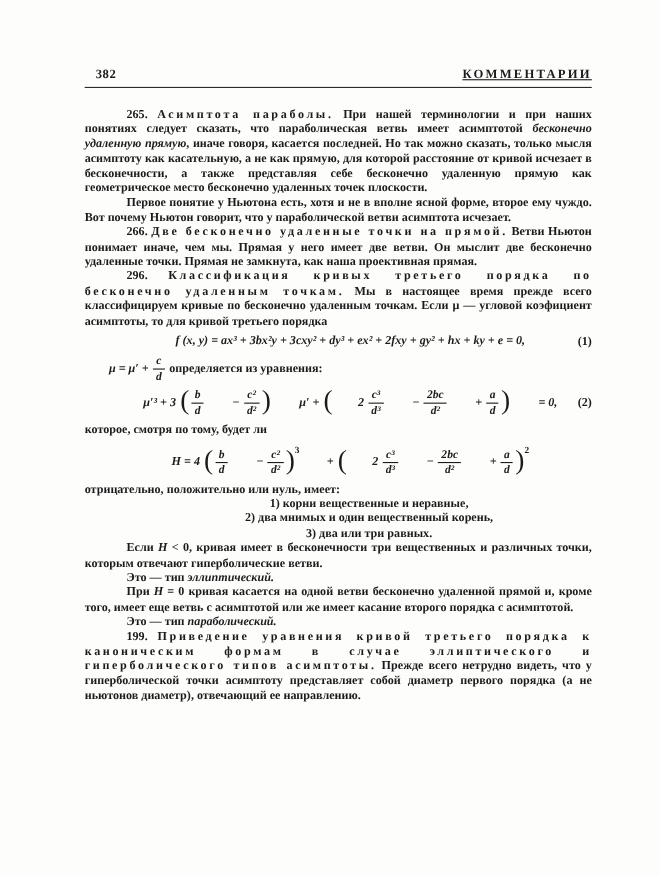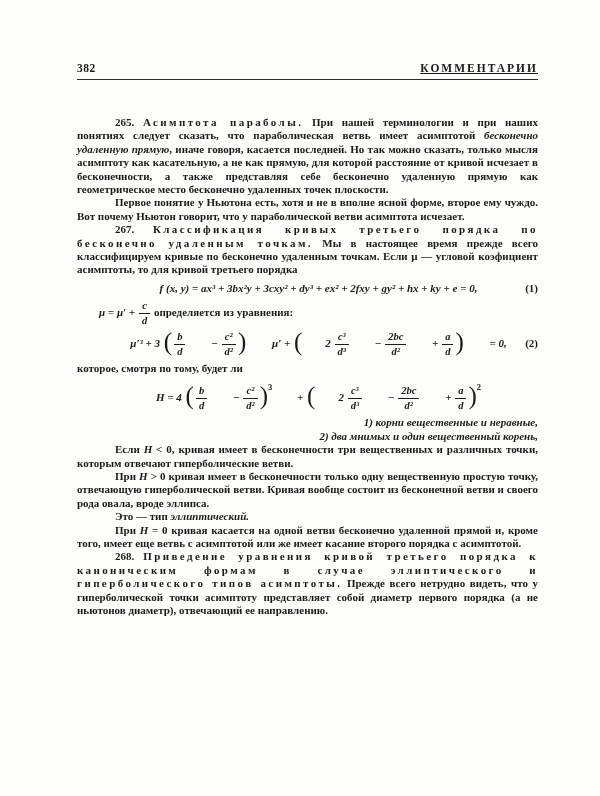--- a/index.html
+++ b/index.html
@@ -20,40 +20,40 @@
     position: absolute;
     left: 77px; top: 62px;
     width: 461px;
   }
   .pg-header {
     position: relative;
     height: 14px;
     font-size: 11.5px;
     font-weight: bold;
   }
-  .pg-num { position: absolute; left: 0; top: 0; letter-spacing: 0.5px; }
+  .pg-num { position: absolute; left: 10px; top: 0; letter-spacing: 0.5px; }
   .run-head {
     position: absolute; left: 0; right: 0; top: 0;
     text-align: right; letter-spacing: 2px; text-decoration: underline;
   }
   .header-rule {
     border: none;
     border-top: 1.6px solid #2c2c2c;
     margin: 3px 0 0 0;
   }
   .body-text {
-    margin-top: 36px;
+    margin-top: 18px;
     font-size: 11px;
     line-height: 13.4px;
     font-weight: bold;
     text-align: justify;
   }
   p.para { margin: 0; text-indent: 38px; }
   p.para.noind { text-indent: 0; }
-  p.para.list { text-indent: 0; padding-left: 56px; text-align: right; font-style: italic; }
+  p.para.list { text-indent: 0; padding-left: 56px; text-align: center; }
   .sp { letter-spacing: 2.4px; }
   .it { font-style: italic; }
   .formula {
     position: relative;
     text-align: center;
     margin: 5px 0;
     text-indent: 0;
     font-style: italic;
   }
   .mline { margin: 4px 0; text-align: left; }
@@ -97,28 +97,31 @@
 <div class="page">
   <div class="textblock">
     <div class="pg-header">
       <span class="pg-num">382</span>
       <span class="run-head">КОММЕНТАРИИ</span>
     </div>
     <hr class="header-rule">
     <div class="body-text" id="content">
         <p class="para"><span>265. </span><span class="sp">Асимптота параболы.</span><span> При нашей терминологии и при наших понятиях следует сказать, что параболическая ветвь имеет асимптотой </span><span class="it">бесконечно удаленную прямую</span><span>, иначе говоря, касается последней. Но так можно сказать, только мысля асимптоту как касательную, а не как прямую, для которой расстояние от кривой исчезает в бесконечности, а также представляя себе бесконечно удаленную прямую как геометрическое место бесконечно удаленных точек плоскости.</span></p>
         <p class="para"><span>Первое понятие у Ньютона есть, хотя и не в вполне ясной форме, второе ему чуждо. Вот почему Ньютон говорит, что у параболической ветви асимптота исчезает.</span></p>
-        <p class="para"><span>267. </span><span class="sp">Классификация кривых третьего порядка по бесконечно удаленным точкам.</span><span> Мы в настоящее время прежде всего классифицируем кривые по бесконечно удаленным точкам. Если μ — угловой коэфициент асимптоты, то для кривой третьего порядка</span></p>
+        <p class="para"><span>266. </span><span class="sp">Две бесконечно удаленные точки на прямой.</span><span> Ветви Ньютон понимает иначе, чем мы. Прямая у него имеет две ветви. Он мыслит две бесконечно удаленные точки. Прямая не замкнута, как наша проективная прямая.</span></p>
+        <p class="para"><span>296. </span><span class="sp">Классификация кривых третьего порядка по бесконечно удаленным точкам.</span><span> Мы в настоящее время прежде всего классифицируем кривые по бесконечно удаленным точкам. Если μ — угловой коэфициент асимптоты, то для кривой третьего порядка</span></p>
         <div class="formula"><span class="mt">f (x, y) = ax³ + 3bx²y + 3cxy² + dy³ + ex² + 2fxy + gy² + hx + ky + e = 0,</span><span class="eqnum">(1)</span></div>
         <div class="mline"><span class="mt">μ = μ′ + </span><span class="frac"><span class="fn">c</span><span class="fd">d</span></span><span class="rt"> определяется из уравнения:</span></div>
         <div class="formula"><span class="mt">μ′³ + 3 </span><span class="paren">(</span><span class="frac"><span class="fn">b</span><span class="fd">d</span></span><span class="mt"> − </span><span class="frac"><span class="fn">c²</span><span class="fd">d²</span></span><span class="paren">)</span><span class="mt"> μ′ + </span><span class="paren">(</span><span class="mt">2 </span><span class="frac"><span class="fn">c³</span><span class="fd">d³</span></span><span class="mt"> − </span><span class="frac"><span class="fn">2bc</span><span class="fd">d²</span></span><span class="mt"> + </span><span class="frac"><span class="fn">a</span><span class="fd">d</span></span><span class="paren">)</span><span class="mt"> = 0,</span><span class="eqnum">(2)</span></div>
         <p class="para noind"><span>которое, смотря по тому, будет ли</span></p>
         <div class="formula"><span class="mt">H = 4 </span><span class="paren">(</span><span class="frac"><span class="fn">b</span><span class="fd">d</span></span><span class="mt"> − </span><span class="frac"><span class="fn">c²</span><span class="fd">d²</span></span><span class="paren">)</span><sup class="psup">3</sup><span class="mt"> + </span><span class="paren">(</span><span class="mt">2 </span><span class="frac"><span class="fn">c³</span><span class="fd">d³</span></span><span class="mt"> − </span><span class="frac"><span class="fn">2bc</span><span class="fd">d²</span></span><span class="mt"> + </span><span class="frac"><span class="fn">a</span><span class="fd">d</span></span><span class="paren">)</span><sup class="psup">2</sup></div>
+        <p class="para noind"><span>отрицательно, положительно или нуль, имеет:</span></p>
         <p class="para list"><span>1) корни вещественные и неравные,</span></p>
         <p class="para list"><span>2) два мнимых и один вещественный корень,</span></p>
+        <p class="para list"><span>3) два или три равных.</span></p>
         <p class="para"><span>Если </span><span class="it">H</span><span> &lt; 0, кривая имеет в бесконечности три вещественных и различных точки, которым отвечают гиперболические ветви.</span></p>
-        <p class="para"><span>При </span><span class="it">H</span><span> &gt; 0 кривая имеет в бесконечности только одну вещественную простую точку, отвечающую гиперболической ветви. Кривая вообще состоит из бесконечной ветви и своего рода овала, вроде эллипса.</span></p>
         <p class="para"><span>Это — тип </span><span class="it">эллиптический.</span></p>
         <p class="para"><span>При </span><span class="it">H</span><span> = 0 кривая касается на одной ветви бесконечно удаленной прямой и, кроме того, имеет еще ветвь с асимптотой или же имеет касание второго порядка с асимптотой.</span></p>
-        <p class="para"><span>268. </span><span class="sp">Приведение уравнения кривой третьего порядка к каноническим формам в случае эллиптического и гиперболического типов асимптоты.</span><span> Прежде всего нетрудно видеть, что у гиперболической точки асимптоту представляет собой диаметр первого порядка (а не ньютонов диаметр), отвечающий ее направлению.</span></p>
+        <p class="para"><span>Это — тип </span><span class="it">параболический.</span></p>
+        <p class="para"><span>199. </span><span class="sp">Приведение уравнения кривой третьего порядка к каноническим формам в случае эллиптического и гиперболического типов асимптоты.</span><span> Прежде всего нетрудно видеть, что у гиперболической точки асимптоту представляет собой диаметр первого порядка (а не ньютонов диаметр), отвечающий ее направлению.</span></p>
       </div>
   </div>
 </div>
 
 </body></html>

